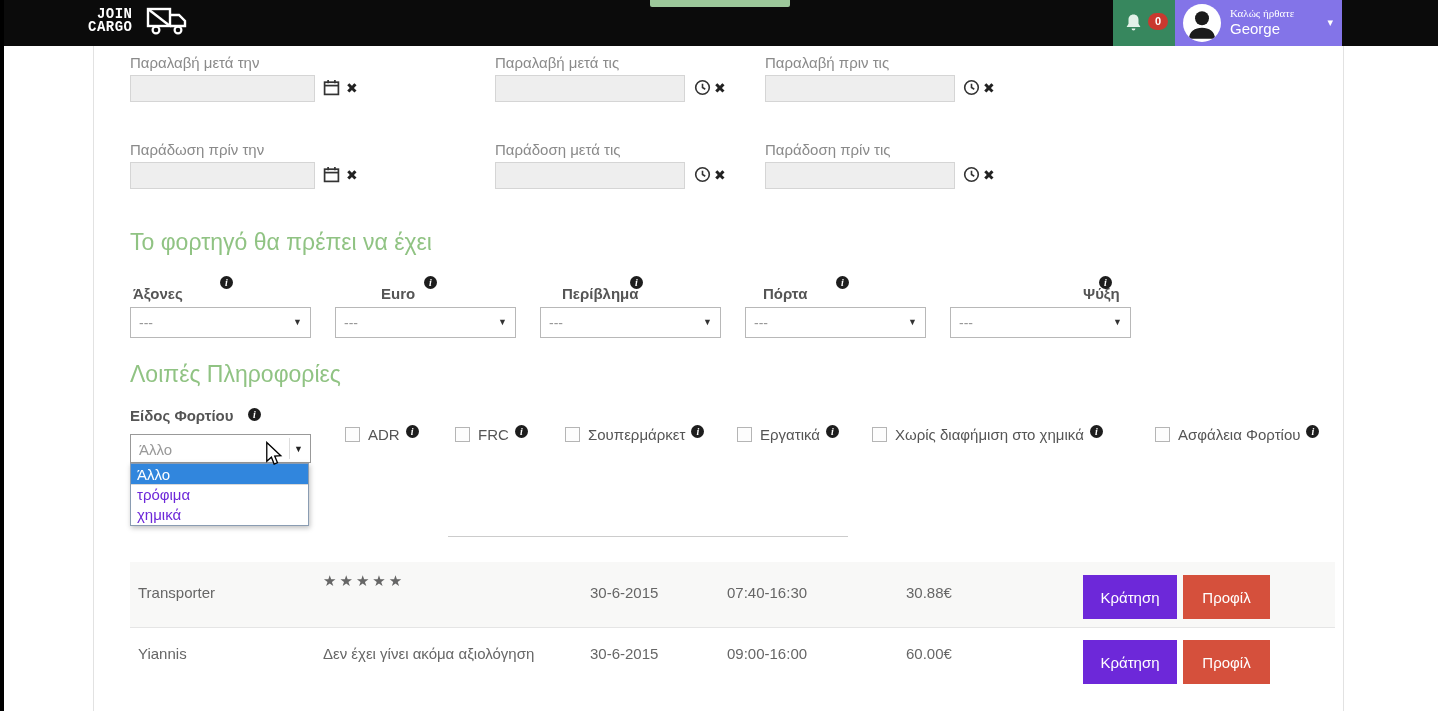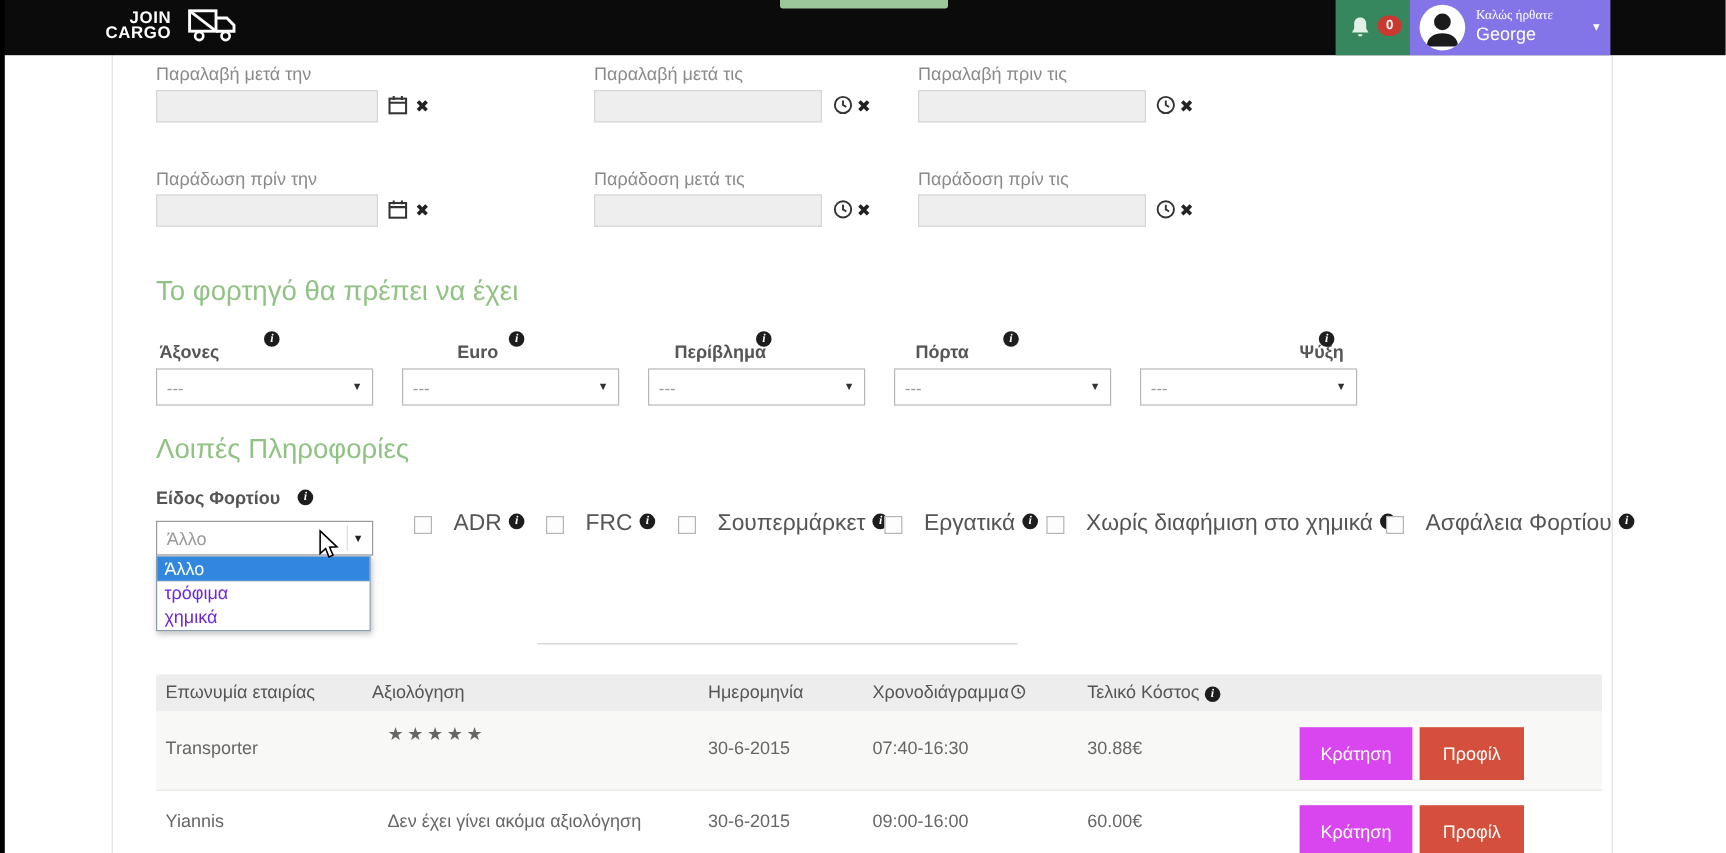--- a/index.html
+++ b/index.html
@@ -3,21 +3,21 @@
 <meta charset="utf-8">
 <style>
   * { margin:0; padding:0; box-sizing:border-box; }
   html,body { width:1438px; height:711px; overflow:hidden; background:#fff;
               font-family:"Liberation Sans","DejaVu Sans",sans-serif; }
   .abs { position:absolute; }
 
   
   .header { position:absolute; left:0; top:0; width:1438px; height:46px; background:#0b0b0b; z-index:50; }
   .progress-strip { position:absolute; left:650px; top:0; width:140px; height:7px; background:#9cc79a; border-radius:0 0 2px 2px; }
-  .logo { position:absolute; left:88px; top:6px; display:flex; align-items:center; gap:13px; cursor:pointer; }
+  .logo { position:absolute; left:88px; top:6px; display:flex; align-items:center; gap:13px; cursor:pointer;font-family:Liberation Mono, monospace; }
   .logo-text { color:#fff; font-weight:bold; font-size:14px; line-height:0.95; text-align:right; letter-spacing:0.5px; }
   .notif-box { position:absolute; left:1113px; top:0; width:62px; height:46px; background:#37875e; }
   .notif-badge { position:absolute; right:7px; top:13px; min-width:20px; height:17px; border-radius:9px; background:#c9392f;
                  color:#fff; font-size:11px; font-weight:bold; text-align:center; line-height:17px; padding:0 4px; }
   .user-box { position:absolute; left:1175px; top:0; width:167px; height:46px; background:#8374e8; color:#fff; }
   .avatar { position:absolute; left:8px; top:4px; width:38px; height:38px; border-radius:50%; background:#fff; overflow:hidden; }
   .welcome { position:absolute; left:55px; top:7px; font-size:11px;font-family:Liberation Serif, serif; }
   .username { position:absolute; left:55px; top:20px; font-size:15px; }
   .caret { position:absolute; right:9px; top:16px; font-size:11px; color:#fff; }
 
@@ -50,38 +50,38 @@
   .arrow-cell { position:absolute; right:3px; top:3px; bottom:3px; width:18px; border-left:1px solid #ddd; text-align:center; }
   .arrow-cell span { font-size:9px; color:#222; line-height:23px; }
   .option-list { position:absolute; left:130px; top:463px; width:179px; background:#fff; border:1px solid #8a9cb2;
                  box-shadow:1px 2px 5px rgba(0,0,0,.25); z-index:40; }
   .option { height:20px; line-height:20px; padding-left:6px; font-size:15px; color:#6d28d9; cursor:pointer; }
   .option.selected { background:#3186dd; color:#fff; height:21px; line-height:21px; border-bottom:1px solid #d8d8d8; }
 
   
   .chk-item { position:absolute; top:426px; display:flex; align-items:center; cursor:pointer; }
   .chk-box { width:15px; height:15px; background:#fdfdfd; border:1px solid #b5b5b5; }
-  .chk-label { font-size:19px; color:#555; margin-left:18px;text-align:center; }
+  .chk-label { font-size:15px; color:#555; margin-left:8px;text-align:center; }
   .chk-item .info-i { margin-left:6px; position:relative; top:-3px; }
 
   .divider { position:absolute; left:448px; top:536px; width:400px; height:1px; background:#ccc; }
 
   
   .tbl { position:absolute; left:130px; top:562px; width:1205px; }
   .tbl-head { position:relative; height:31px; background:#ededed; }
   .tbl-head .cell { position:absolute; top:7px; font-size:15px; color:#555; }
   .tbl-row { position:relative; height:65px; }
   .tbl-row.r0 { background:#f8f8f7; }
   .tbl-row.r1 { background:#fff; border-top:1px solid #e5e5e5; }
   .tbl-row .cell { position:absolute; font-size:15px; color:#666; }
   .stars { letter-spacing:3px; font-size:27px; color:#2c81ba; }
   .rating-link { color:#3d8fc7; cursor:pointer; }
   .btn { position:absolute; width:94px; height:44px; border:none; color:#fff; font-size:15px; cursor:pointer;
          font-family:"Liberation Sans","DejaVu Sans",sans-serif; }
-  .btn-book { background:#d946ef; left:953px; }
+  .btn-book { background:#6d28d9; left:953px; }
   .btn-profile { background:#d5503c; left:1053px; width:87px; }
 
   .cursor { position:absolute; left:265px; top:441px; z-index:90; pointer-events:none; }
   svg { display:block; }
 </style>
 </head>
 <body>
 
 <div class="header">
   <div class="progress-strip"></div>
@@ -275,34 +275,20 @@
 </div>
 <div class="chk-item" style="left:1155px">
   <span class="chk-box"></span>
   <span class="chk-label">Ασφάλεια Φορτίου</span>
   <span class="info-i"></span>
 </div>
 
 <div class="divider"></div>
 
 <div class="tbl">
-  <div class="tbl-head">
-    <span class="cell" style="left:8px">Επωνυμία εταιρίας</span>
-    <span class="cell" style="left:180px">Αξιολόγηση</span>
-    <span class="cell" style="left:460px">Ημερομηνία</span>
-    <span class="cell" style="left:597px">
-      <span>Χρονοδιάγραμμα</span><span style="display:inline-block;vertical-align:-1px;margin-left:1px"><svg width="13" height="13" viewBox="0 0 16 16">
-            <circle cx="8" cy="8" r="6.4" fill="none" stroke="#555" stroke-width="1.6"></circle>
-            <path d="M8 4.4V8l2.6 1.6" fill="none" stroke="#555" stroke-width="1.6"></path>
-          </svg></span>
-    </span>
-    <span class="cell" style="left:776px">
-      <span>Τελικό Κόστος</span> <span class="info-i" style="vertical-align:1px"></span>
-    </span>
-  </div>
 
   <div class="tbl-row r0">
     <span class="cell" style="left:8px;top:22px">Transporter</span>
     <span class="cell stars" style="left:193px;top:10px">★★★★★</span>
     <span class="cell" style="left:460px;top:22px">30-6-2015</span>
     <span class="cell" style="left:597px;top:22px">07:40-16:30</span>
     <span class="cell" style="left:776px;top:22px">30.88€</span>
     <button class="btn btn-book" style="top:13px">Κράτηση</button>
     <button class="btn btn-profile" style="top:13px">Προφίλ</button>
   </div>

